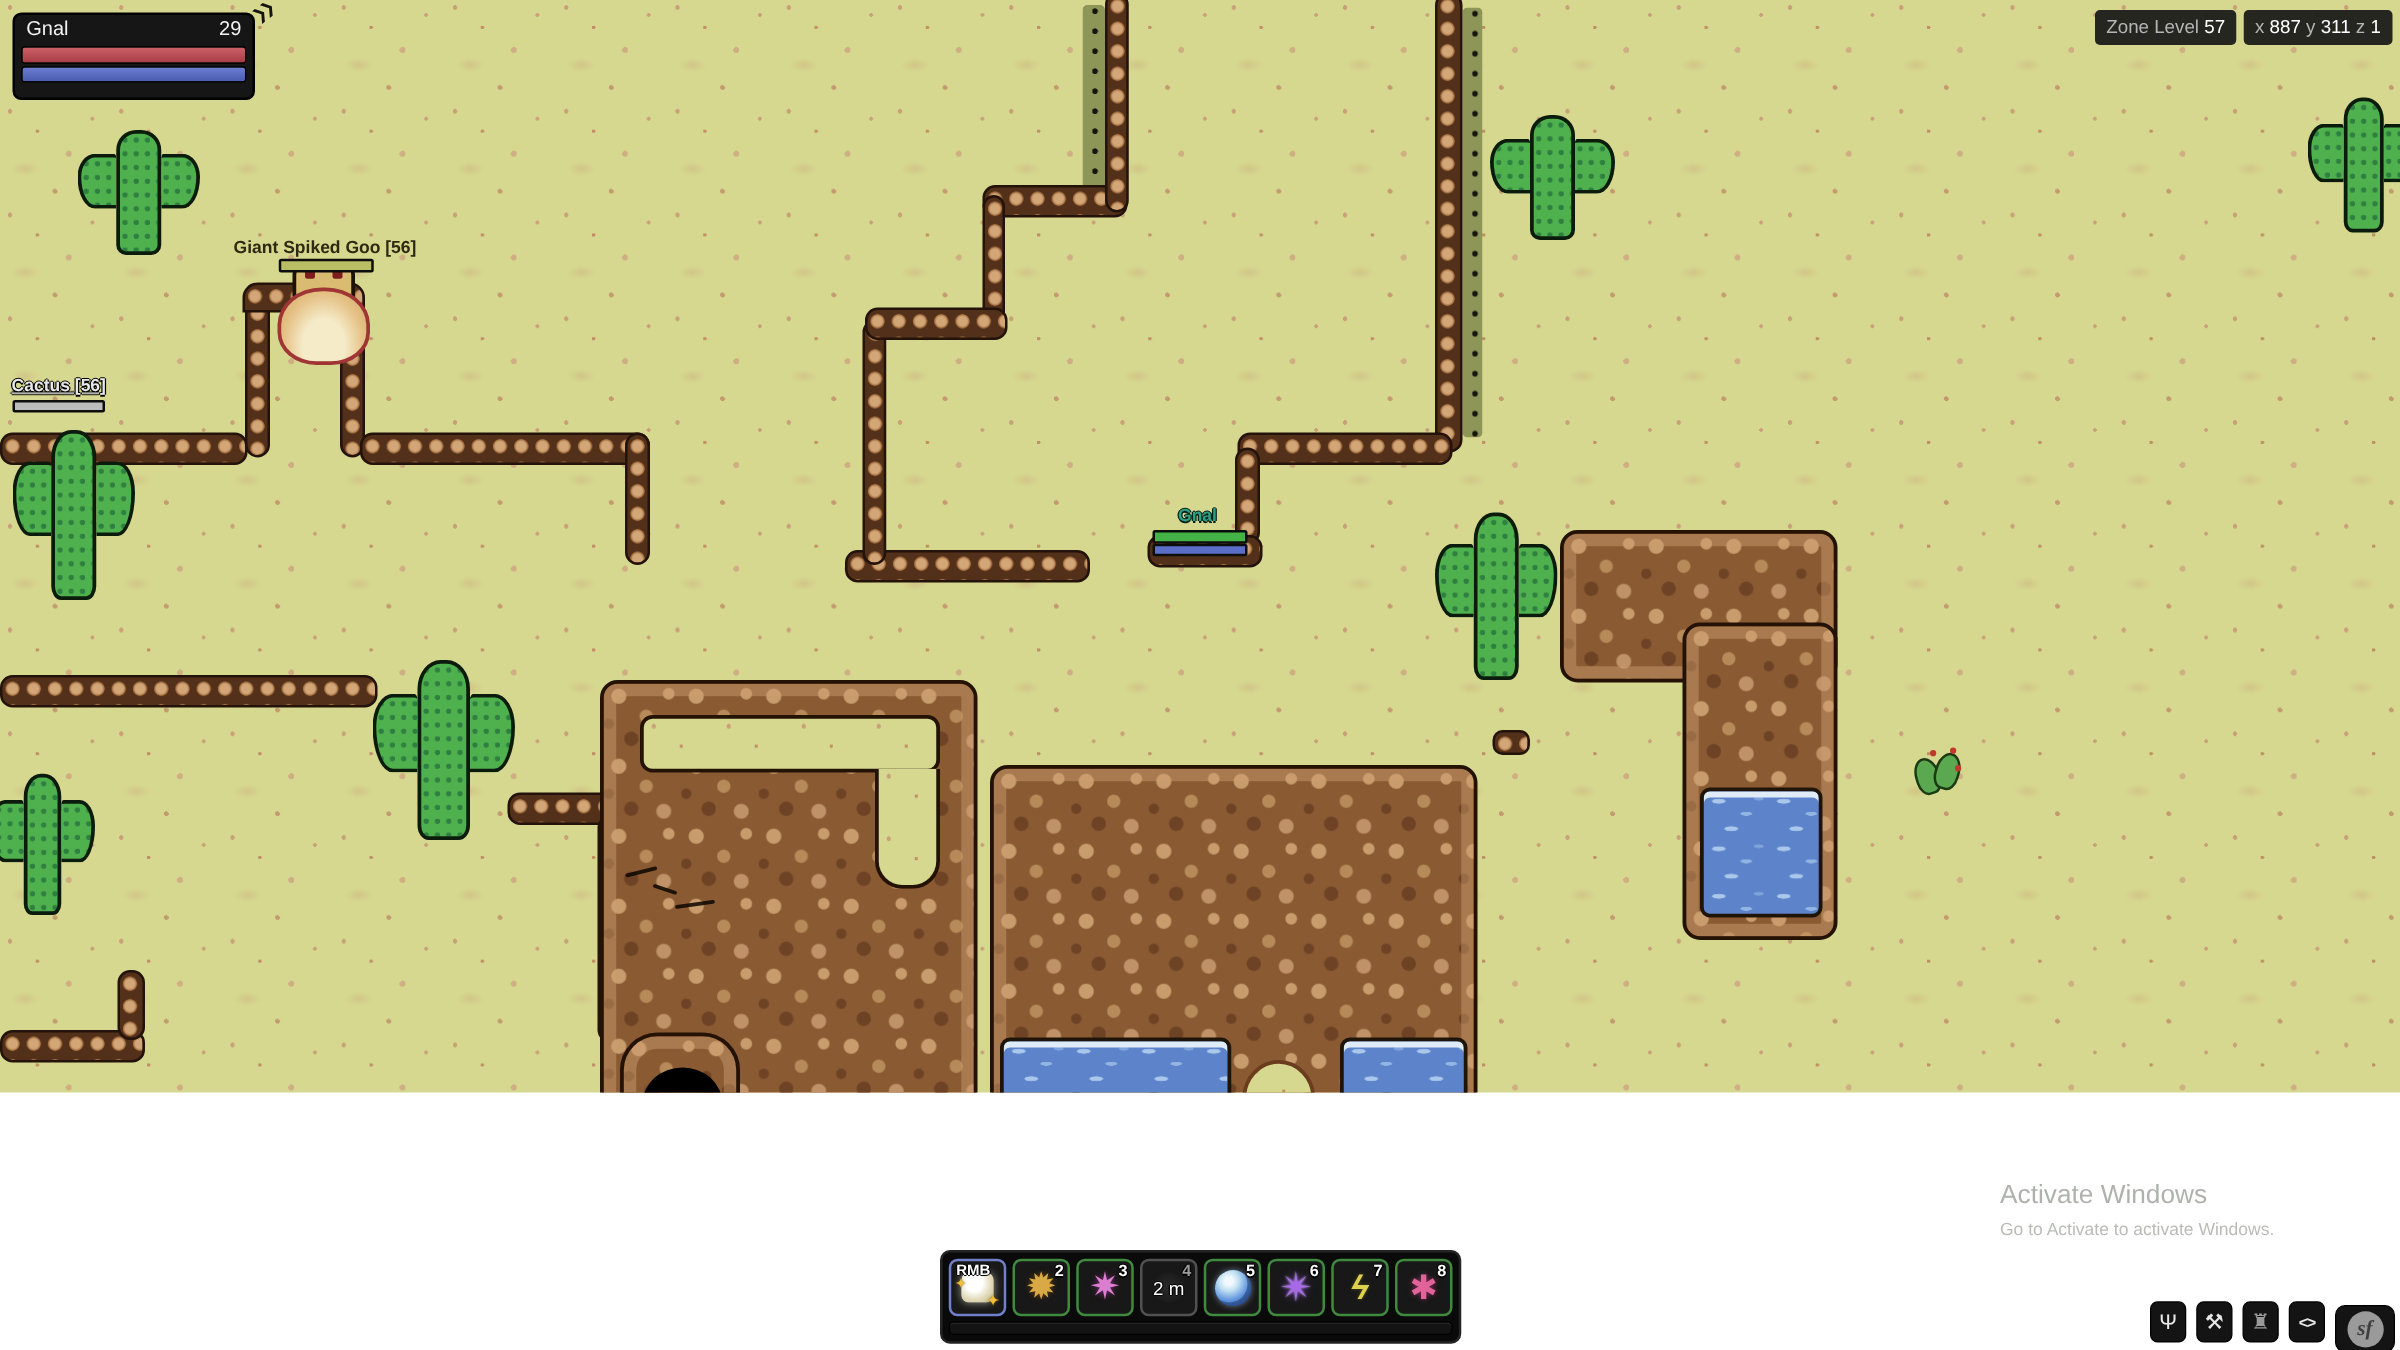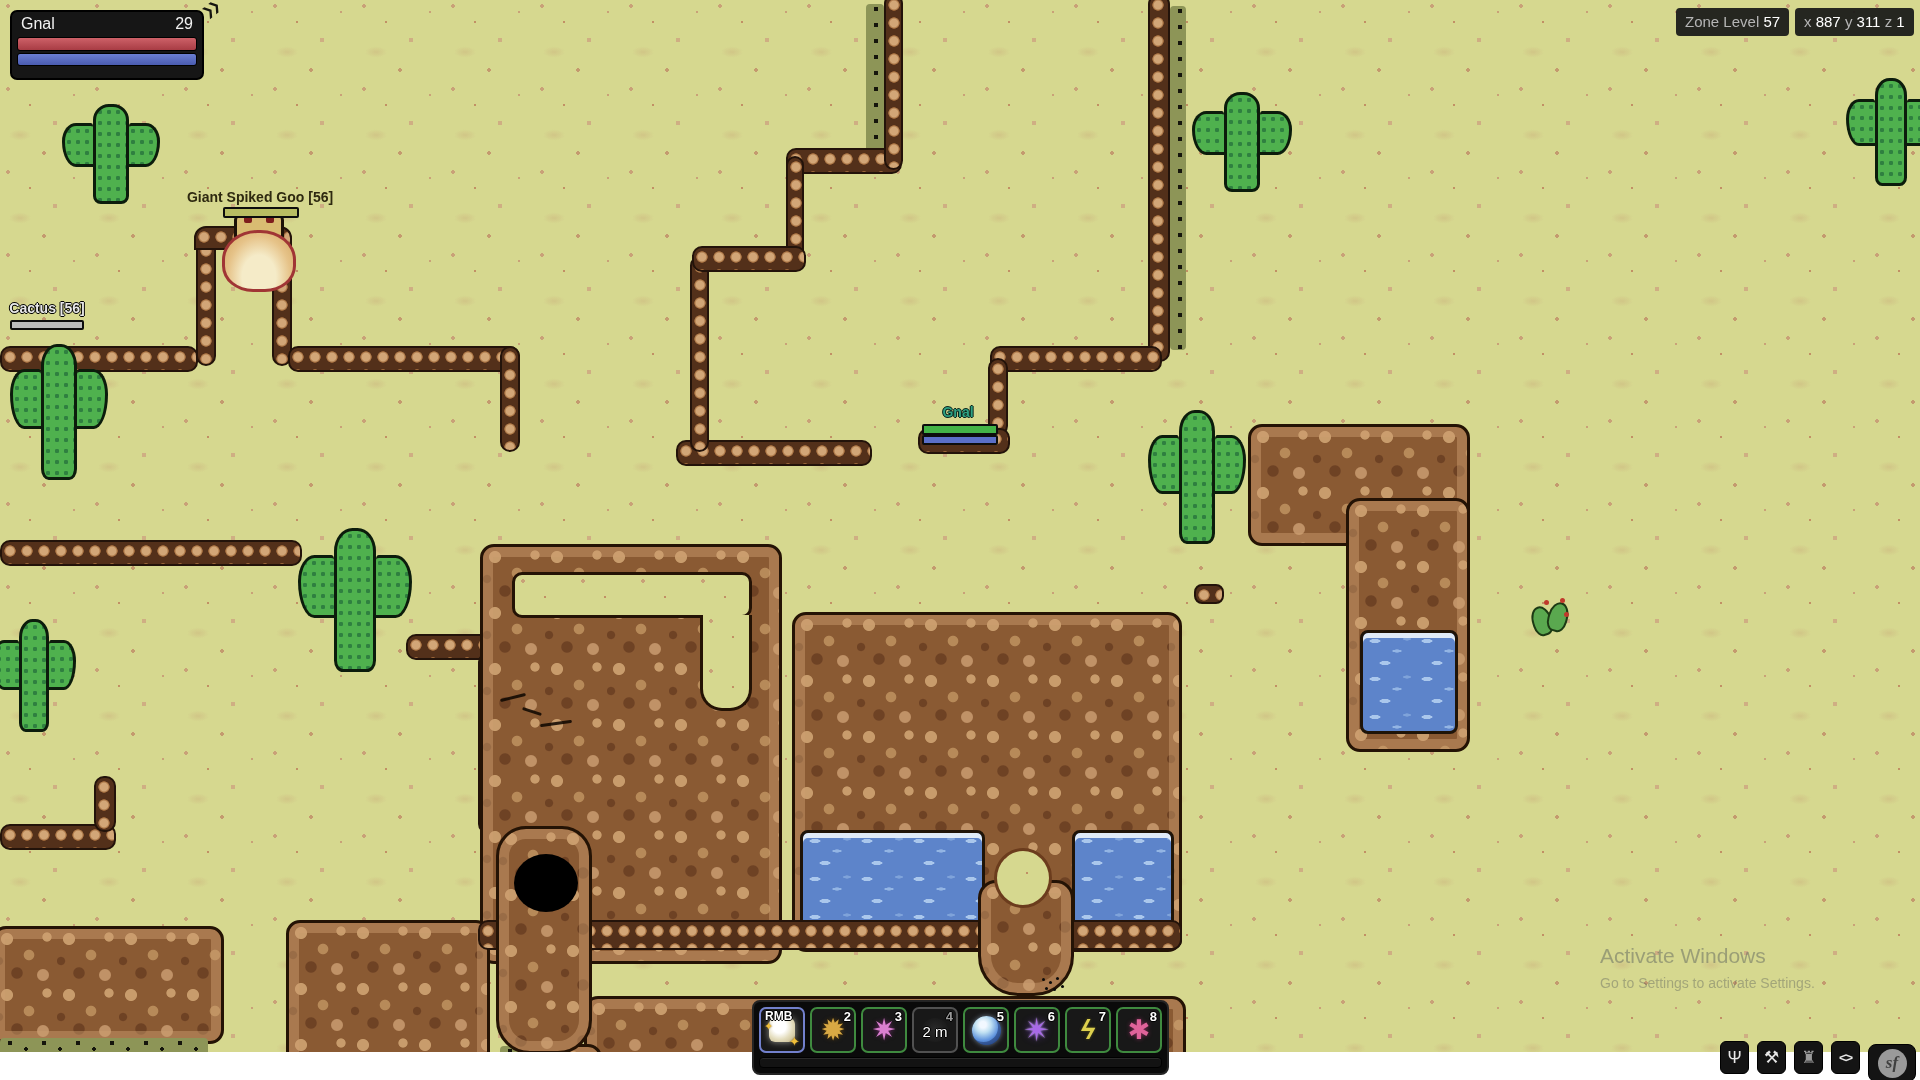--- a/index.html
+++ b/index.html
@@ -1,17 +1,17 @@
 <!DOCTYPE html>
 <html><head>
 <meta charset="utf-8">
 <style>
   html,body{margin:0;padding:0;width:1920px;height:1080px;overflow:hidden;
     font-family:"Liberation Sans","DejaVu Sans",sans-serif;}
-  #scene{position:absolute;inset:0;width:1920px;height:1052px;overflow:hidden;
+  #scene{position:absolute;inset:0;width:1920px;height:874px;overflow:hidden;
     background-color:#d6d88f;
     background-image:
       radial-gradient(circle 2px at 8px 6px, #c9a178 90%, transparent 100%),
       radial-gradient(circle 1.5px at 30px 22px, #c19065 90%, transparent 100%),
       radial-gradient(circle 2.5px at 55px 40px, #cfae83 90%, transparent 100%),
       radial-gradient(circle 1.5px at 74px 12px, #c9a178 90%, transparent 100%),
       radial-gradient(circle 2px at 44px 70px, #c49a6f 90%, transparent 100%),
       radial-gradient(ellipse 16px 8px at 20px 52px, rgba(197,154,114,.30), transparent 70%);
     background-size:89px 83px;}
   
@@ -256,21 +256,21 @@
   <div class="goo" style="left:222px;top:210px;width:76px;height:84px;">
     <div class="back">
         <div class="eye" style="left:7px;"></div>
         <div class="eye" style="right:7px;"></div>
       </div>
     <div class="body"></div>
   </div>
   <div class="elabel outline-dark" style="left:260px;top:189px;">Giant Spiked Goo [56]</div>
   <div class="ebar" style="left:223px;top:207px;width:76px;height:11px;background:#b9bd63;"></div>
 
-  <div class="elabel outline-light" style="left:47px;top:300px;">Cactus [56]</div>
+  <div class="elabel outline-light" style="left:47px;top:300px;text-decoration:underline;">Cactus [56]</div>
   <div class="ebar" style="left:10px;top:320px;width:74px;height:10px;background:#bcbcbc;"></div>
 
   <div class="elabel outline-teal" style="left:958px;top:404px;">Gnal</div>
   <div class="ebar" style="left:922px;top:424px;width:76px;height:11px;background:#43b347;"></div>
   <div class="ebar" style="left:922px;top:435px;width:76px;height:10px;background:#5b6fc8;"></div>
 </div>
 
 <div id="playerFrame">
   <div class="row">
     <span>Gnal</span>
@@ -364,14 +364,14 @@
   <div class="cbtn code">
     <span>&lt;&gt;</span>
     </div>
   <div class="cbtn sf">
     <div class="sfcircle">sf</div>
     </div>
 </div>
 
 <div id="watermark">
   <div class="l1">Activate Windows</div>
-  <div class="l2">Go to Settings to activate Settings.</div>
+  <div class="l2">Go to Activate to activate Windows.</div>
 </div>
 
 </body></html>

